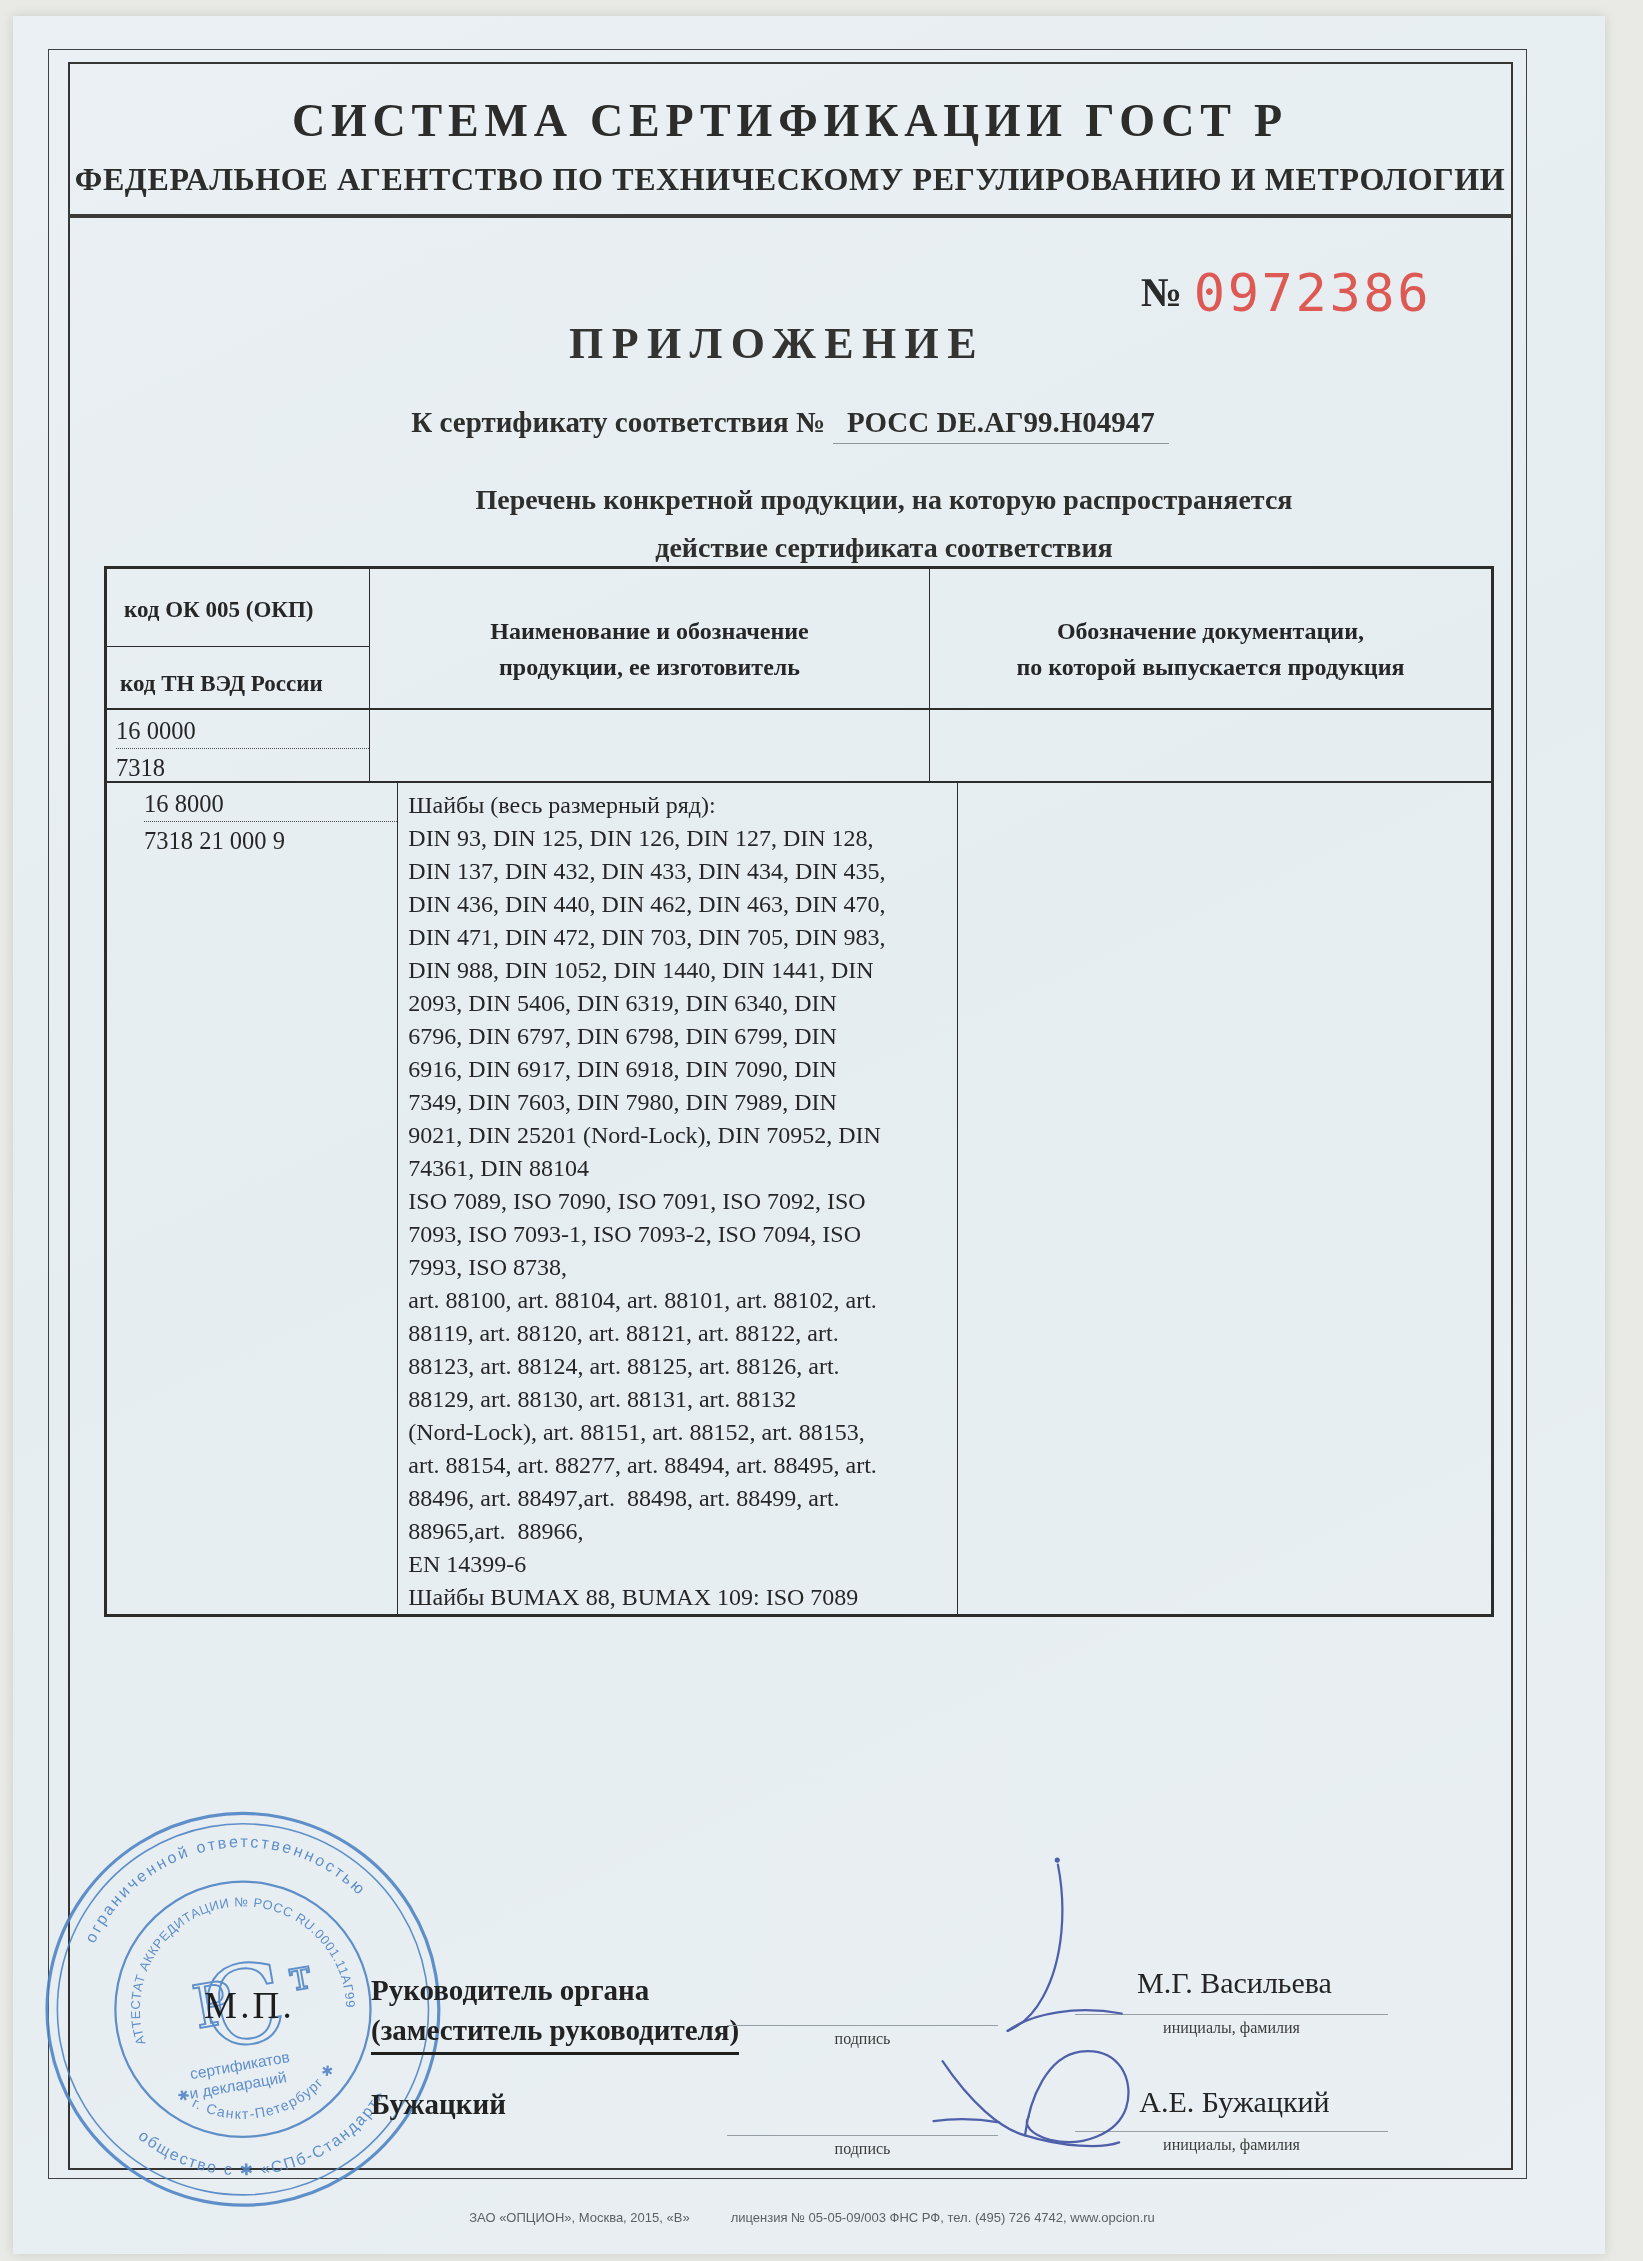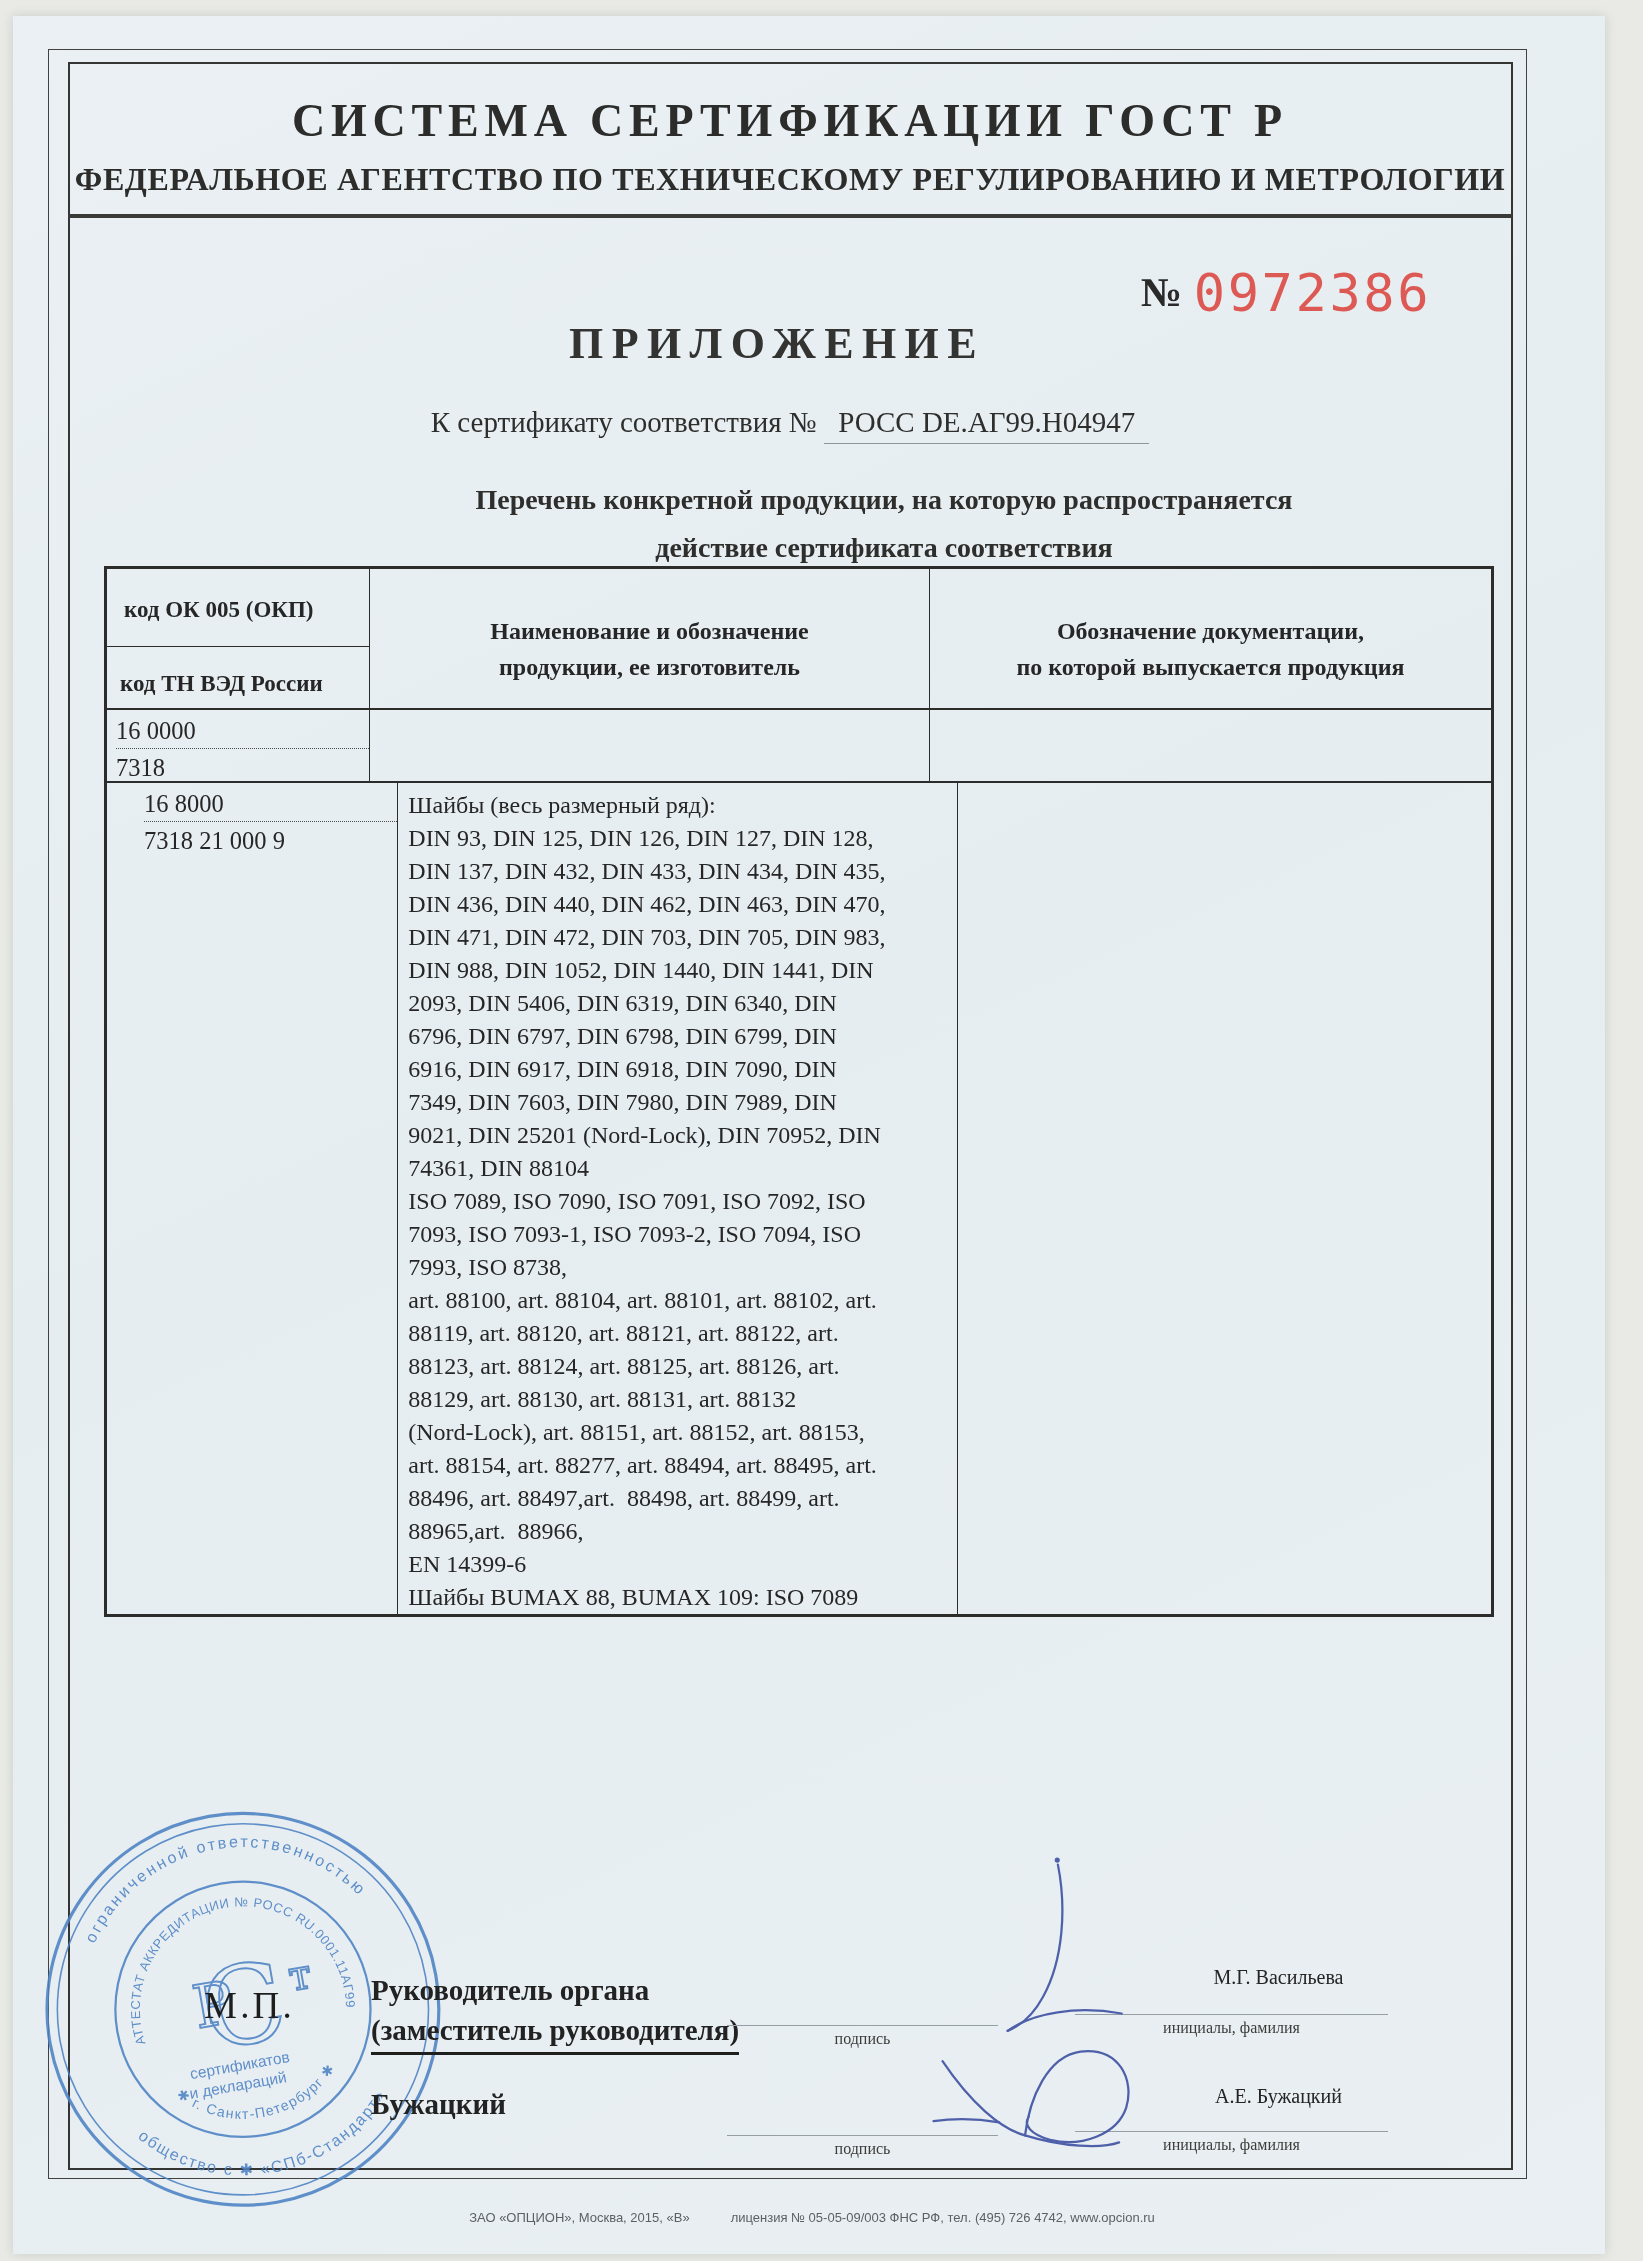--- a/index.html
+++ b/index.html
@@ -17,21 +17,21 @@
   .h2{position:absolute;left:68px;top:161px;width:1444px;text-align:center;
     font-size:32px;font-weight:700;letter-spacing:0.6px;color:#2c2d2b;}
   .header-rule{position:absolute;left:68px;top:214px;width:1444px;height:3.9px;background:#3a3b38;}
   .doc-number{position:absolute;left:1141px;top:263px;white-space:nowrap;}
   .doc-number .no{font-size:41px;font-weight:700;color:#2a2a2a;vertical-align:5.2px;}
   .doc-number .digits{font-family:"DejaVu Sans Mono",monospace;font-size:52px;
     letter-spacing:2.6px;color:#dd5a54;margin-left:11.6px;}
   .title{position:absolute;left:68px;top:318px;width:1418px;text-align:center;
     font-size:44px;font-weight:700;letter-spacing:8.4px;color:#333432;}
   .cert-line{position:absolute;left:68px;top:406px;width:1444px;text-align:center;
-    font-size:29px;font-weight:400;color:#2e2f2d;}
+    font-size:29px;font-weight:700;color:#2e2f2d;}
   .cert-line .cert-no{border-bottom:1.9px solid #8f969c;padding:0 14px 5.2px 14px;margin-left:7.7px;}
   .subtitle{position:absolute;left:68px;top:476px;width:1632px;text-align:center;
     font-size:28px;font-weight:700;line-height:48px;white-space:pre-line;color:#2e2f2d;}
 
   .table{position:absolute;left:104px;top:566px;width:1390px;height:1051px;
     border:3.2px solid #2c2d2a;display:flex;flex-direction:column;box-sizing:border-box;}
   .trow{display:flex;box-sizing:border-box;}
   .thead{height:148px;border-bottom:2.6px solid #2c2d2a;}
   .r1{height:73px;border-bottom:2.6px solid #2c2d2a;}
   .r2{flex:1;margin-left:28px;}
@@ -55,21 +55,21 @@
   .role1{position:absolute;left:371px;top:1970px;font-size:29px;font-weight:700;line-height:40px;color:#222;}
   .role1 .u{border-bottom:3.9px solid #1f201e;padding-bottom:1.9px;display:inline-block;}
   .role2{position:absolute;left:371px;top:2088px;font-size:29px;font-weight:700;color:#222;}
   .sigline{position:absolute;width:271px;border-top:1.3px solid #979ea6;}
   .sigline1{left:727px;top:2025px;}
   .sigline2{left:727px;top:2135px;}
   .caption{position:absolute;width:271px;text-align:center;font-size:16px;color:#3c3d3b;
     font-family:"Liberation Serif",serif;}
   .cap1{left:727px;top:2030px;}
   .cap2{left:727px;top:2140px;}
-  .name{position:absolute;left:1127px;width:303px;text-align:center;font-size:20px;color:#242424;}
+  .name{position:absolute;left:1083px;width:303px;text-align:center;font-size:30px;color:#242424;}
   .name1{top:1966px;}
   .name2{top:2085px;}
   .nameline{position:absolute;left:1075px;width:313px;border-top:1.3px solid #979ea6;}
   .nameline1{top:2014px;}
   .nameline2{top:2131px;}
   .namecap{position:absolute;left:1075px;width:313px;text-align:center;font-size:16px;color:#3c3d3b;}
   .namecap1{top:2019px;}
   .namecap2{top:2136px;}
 
   .ink{position:absolute;left:0;top:0;pointer-events:none;}

